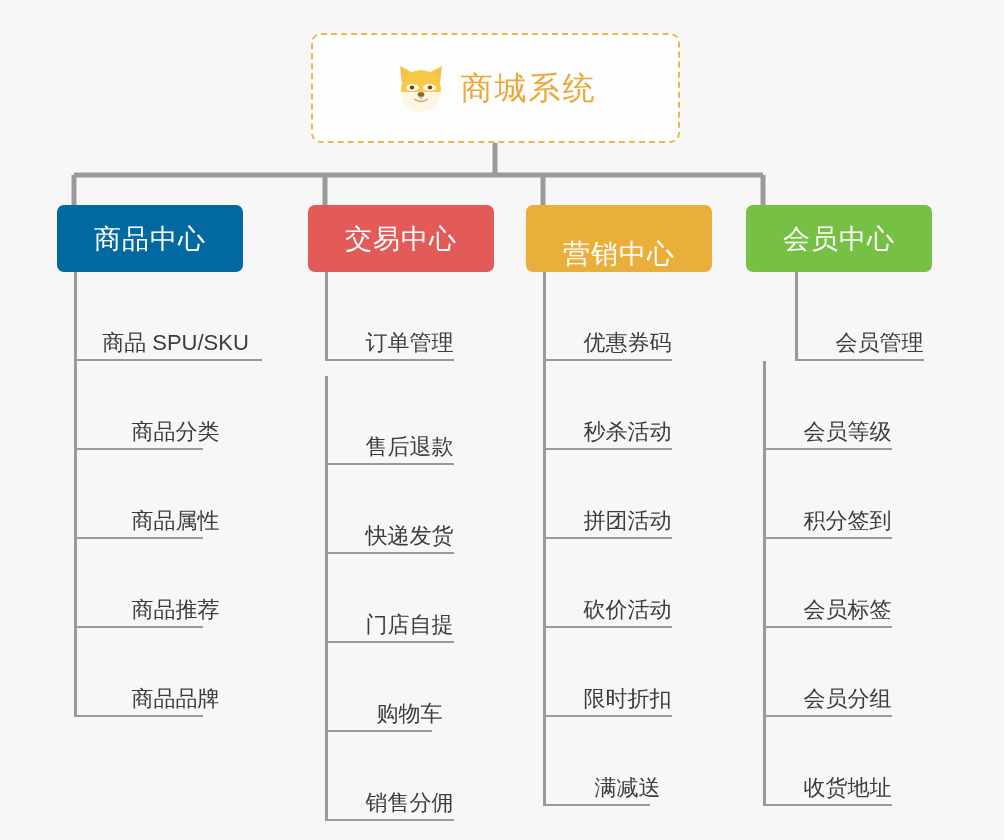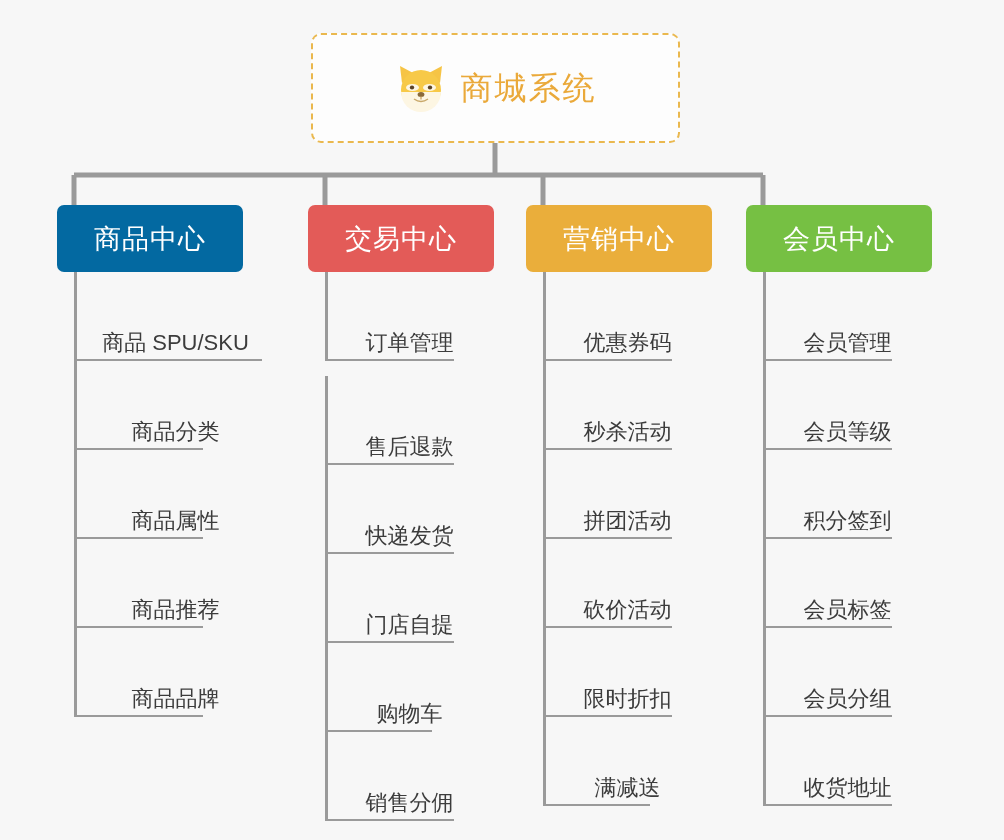--- a/index.html
+++ b/index.html
@@ -172,21 +172,21 @@
       </div>
       <div class="item" style="width: 166px;">
         <span class="label">购物车</span>
         <span class="rule" style="width: 104px;"></span>
       </div>
       <div class="item" style="width: 166px;">
         <span class="label">销售分佣</span>
         <span class="rule" style="width: 126px;"></span>
       </div>
     </div>
-    <div class="cat" style="left: 526px; width: 186px; background: rgb(234, 174, 59);">
+    <div class="cat" style="left: 526px; width: 186px; background: rgb(234, 174, 59); align-items: flex-end;">
       <span>营销中心</span>
     </div>
     <div class="col" style="left: 543px;">
       <div class="item" style="width: 166px;">
         <span class="label">优惠券码</span>
         <span class="rule" style="width: 126px;"></span>
       </div>
       <div class="item" style="width: 166px;">
         <span class="label">秒杀活动</span>
         <span class="rule" style="width: 126px;"></span>
@@ -205,21 +205,21 @@
       </div>
       <div class="item" style="width: 166px;">
         <span class="label">满减送</span>
         <span class="rule" style="width: 104px;"></span>
       </div>
     </div>
     <div class="cat" style="left: 746px; width: 186px; background: rgb(118, 192, 67);">
       <span>会员中心</span>
     </div>
     <div class="col" style="left: 763px;">
-      <div class="item" style="width: 166px;">
+      <div class="item" style="width: 166px; margin-left: 32px;">
         <span class="label">会员管理</span>
         <span class="rule" style="width: 126px;"></span>
       </div>
       <div class="item" style="width: 166px;">
         <span class="label">会员等级</span>
         <span class="rule" style="width: 126px;"></span>
       </div>
       <div class="item" style="width: 166px;">
         <span class="label">积分签到</span>
         <span class="rule" style="width: 126px;"></span>

